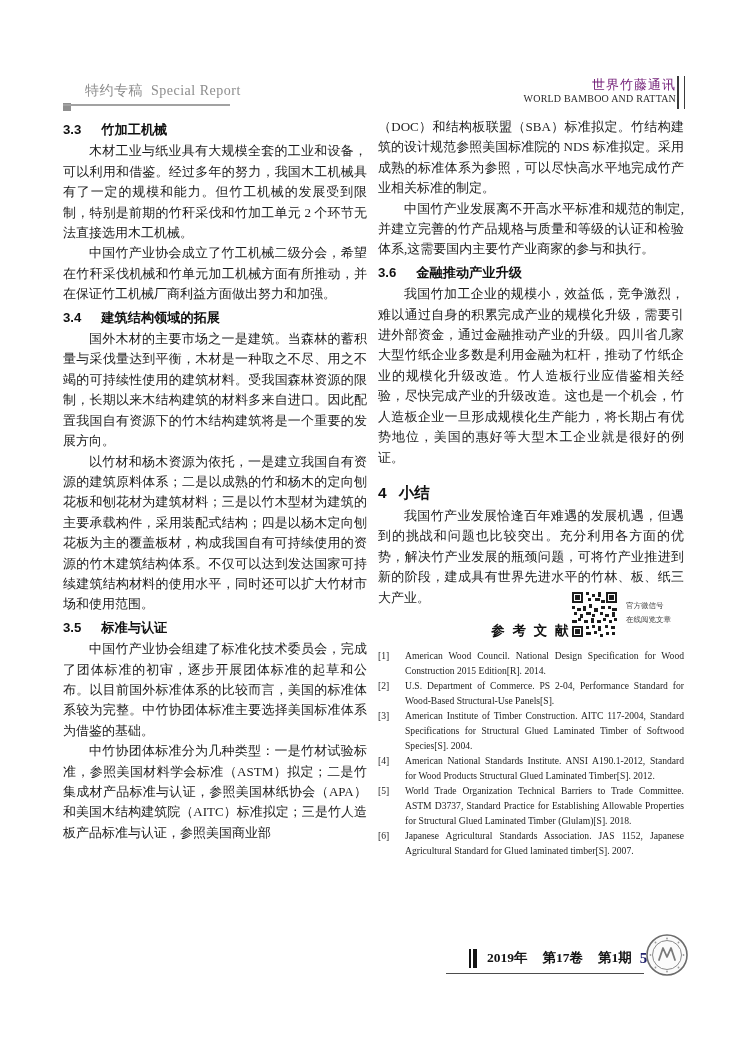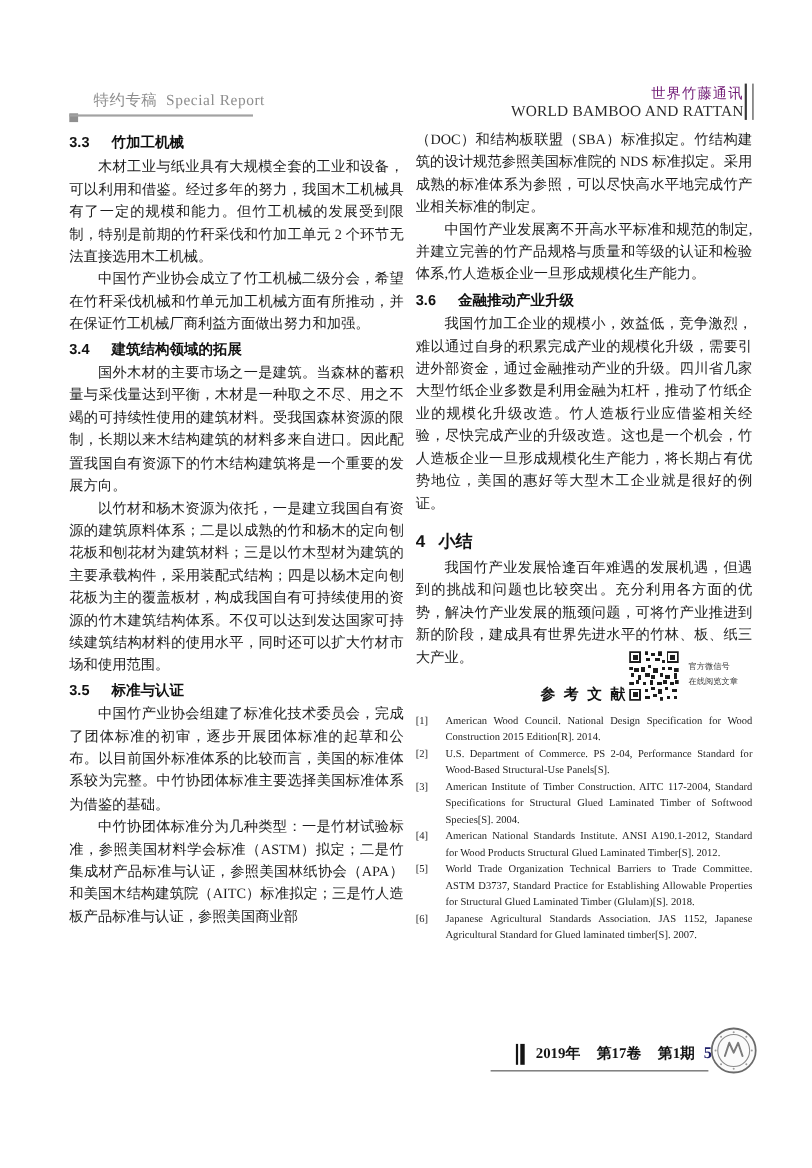--- a/index.html
+++ b/index.html
@@ -10,21 +10,21 @@
   }
   .page{position:absolute;left:0;top:0;width:738px;height:1062px;background:#fff;}
 
   
   .hdr-left{position:absolute;left:85px;top:82px;font-size:14px;color:#8d8d8d;letter-spacing:.5px;text-align:right;}
   .hdr-left .en{margin-left:8px;}
   .hdr-square{position:absolute;left:63px;top:103px;width:8px;height:8px;background:#8f8f8f;}
   .hdr-rule{position:absolute;left:63px;top:104px;width:167px;height:2px;background:#a2a2a2;}
   .hdr-right{position:absolute;right:62px;top:77px;text-align:right;line-height:1.25;}
   .journal-cn{font-size:13px;color:#701a75;letter-spacing:1px;}
-  .journal-en{font-size:14px;color:#2a2a2a;letter-spacing:.2px;}
+  .journal-en{font-size:10px;color:#2a2a2a;letter-spacing:.2px;}
   .hdr-bars{position:absolute;right:53px;top:76px;width:5px;height:33px;
             border-left:2px solid #3a3a3a;border-right:1px solid #3a3a3a;}
 
   
   .col{position:absolute;top:117px;width:304px;font-size:13px;line-height:20.4px;text-align:justify;}
   .col-left{left:63px;}
   .col-right{left:378px;width:306px;}
   .col p{margin:0;text-indent:2em;font-family:Liberation Serif, serif;}
   .col p.noindent{text-indent:0;}
   .sec-h{margin:3px 0 1px;font-family:"Liberation Sans","DejaVu Sans",sans-serif;
@@ -91,21 +91,21 @@
 
     <div class="sec-h">
       <span>3.5</span><span class="sec-title">标准与认证</span>
     </div>
     <p>中国竹产业协会组建了标准化技术委员会，完成了团体标准的初审，逐步开展团体标准的起草和公布。以目前国外标准体系的比较而言，美国的标准体系较为完整。中竹协团体标准主要选择美国标准体系为借鉴的基础。</p>
     <p>中竹协团体标准分为几种类型：一是竹材试验标准，参照美国材料学会标准（ASTM）拟定；二是竹集成材产品标准与认证，参照美国林纸协会（APA）和美国木结构建筑院（AITC）标准拟定；三是竹人造板产品标准与认证，参照美国商业部</p>
   </div>
 
   <div class="col col-right">
     <p class="noindent">（DOC）和结构板联盟（SBA）标准拟定。竹结构建筑的设计规范参照美国标准院的 NDS 标准拟定。采用成熟的标准体系为参照，可以尽快高水平地完成竹产业相关标准的制定。</p>
-    <p>中国竹产业发展离不开高水平标准和规范的制定,并建立完善的竹产品规格与质量和等级的认证和检验体系,竹人造板企业一旦形成规模化生产能力。</p>
+    <p>中国竹产业发展离不开高水平标准和规范的制定,并建立完善的竹产品规格与质量和等级的认证和检验体系,这需要国内主要竹产业商家的参与和执行。</p>
 
     <div class="sec-h">
       <span>3.6</span><span class="sec-title">金融推动产业升级</span>
     </div>
     <p>我国竹加工企业的规模小，效益低，竞争激烈，难以通过自身的积累完成产业的规模化升级，需要引进外部资金，通过金融推动产业的升级。四川省几家大型竹纸企业多数是利用金融为杠杆，推动了竹纸企业的规模化升级改造。竹人造板行业应借鉴相关经验，尽快完成产业的升级改造。这也是一个机会，竹人造板企业一旦形成规模化生产能力，将长期占有优势地位，美国的惠好等大型木工企业就是很好的例证。</p>
 
     <div class="sec-h4">
       <span>4</span><span class="sec-title">小结</span>
     </div>
     <p>我国竹产业发展恰逢百年难遇的发展机遇，但遇到的挑战和问题也比较突出。充分利用各方面的优势，解决竹产业发展的瓶颈问题，可将竹产业推进到新的阶段，建成具有世界先进水平的竹林、板、纸三大产业。</p>

